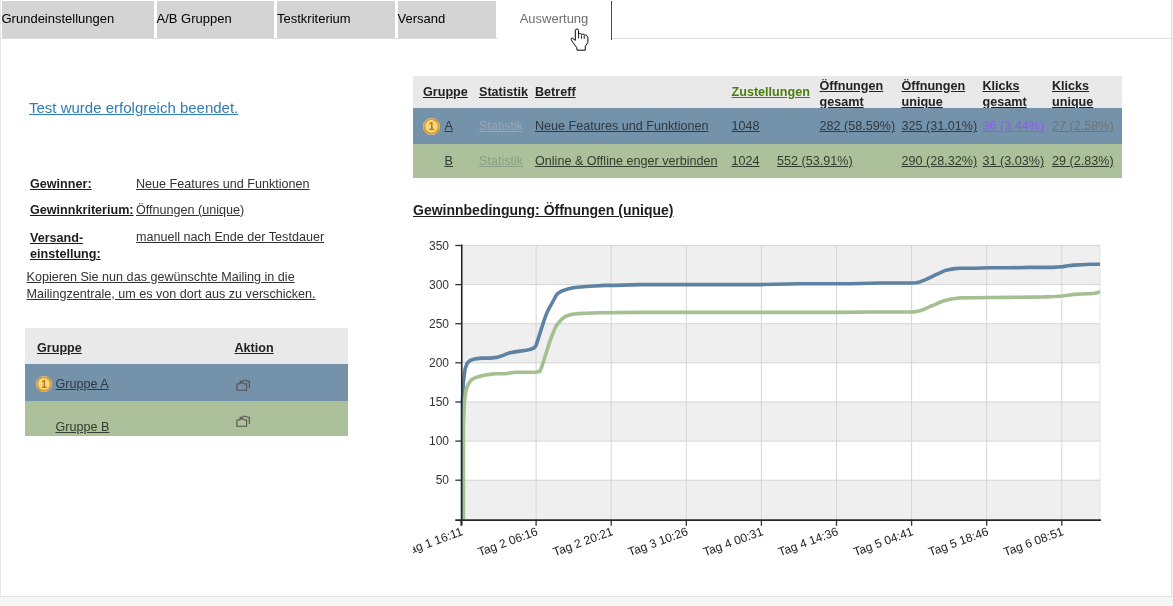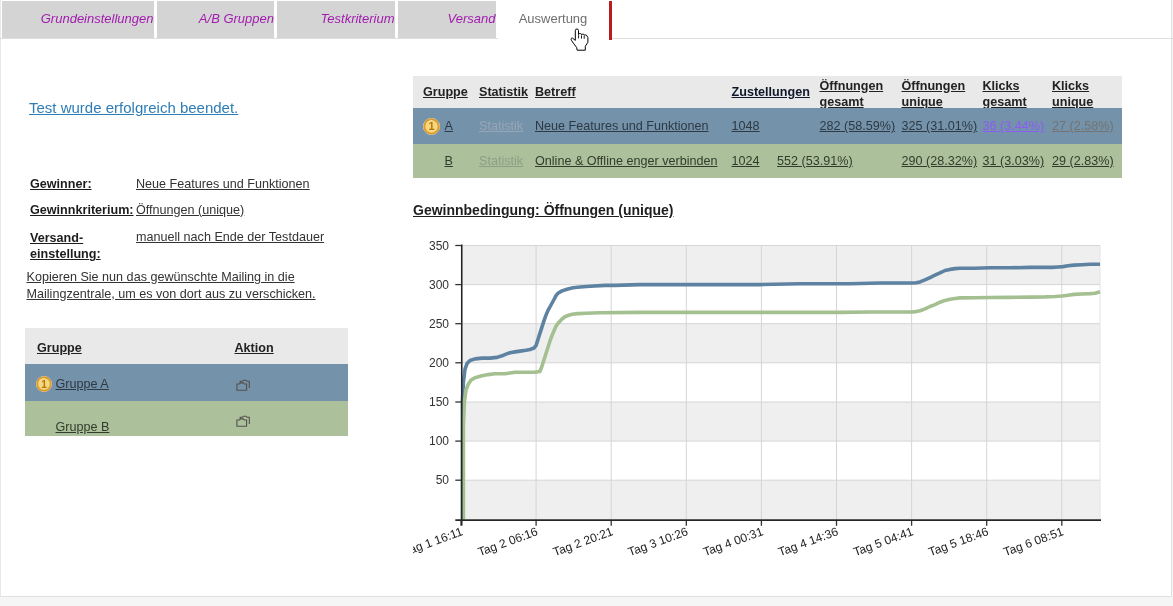--- a/index.html
+++ b/index.html
@@ -1,19 +1,19 @@
 <!DOCTYPE html>
 <html><head><meta charset="utf-8"><style>
 * { margin:0; padding:0; box-sizing:border-box; }
 html,body { width:1173px; height:606px; background:#f5f5f5; font-family:"Liberation Sans",sans-serif; overflow:hidden; }
 .abs { position:absolute;text-decoration:underline; }
 #panel { position:absolute; left:0; top:0; width:1172px; height:597px; background:#fff; border-left:1px solid #e8e8e8; border-right:1px solid #e0e0e0; border-bottom:1px solid #e0e0e0; }
-.tab { position:absolute; top:1px; height:37px; background:#d4d4d4; color:#a21caf; font-size:13px; line-height:36px; text-align:right;font-style:italic; }
+.tab { position:absolute; top:1px; height:37px; background:#d4d4d4; color:#000000; font-size:13px; line-height:36px; text-align:left; }
 #underline { position:absolute; left:0; top:38px; width:1173px; height:1px; background:#dedede; }
-#activetab { position:absolute; left:497.5px; top:1px; width:114px; height:39px; background:#fff; border-right:3px solid #b91c1c; color:#6e6e6e; font-size:13px; line-height:36px; text-align:center; }
+#activetab { position:absolute; left:497.5px; top:1px; width:114px; height:39px; background:#fff; border-right:1px solid #b91c1c; color:#6e6e6e; font-size:13px; line-height:36px; text-align:center; }
 .b { font-weight:bold; }
 .t13 { font-size:12.6px; color:#333; }
 </style></head>
 <body>
 <div id="panel"></div>
 <div id="underline"></div>
 <div class="tab" style="left:1.5px;width:152px">Grundeinstellungen</div>
 <div class="tab" style="left:156.5px;width:117.5px">A/B Gruppen</div>
 <div class="tab" style="left:277px;width:117.5px">Testkriterium</div>
 <div class="tab" style="left:397.5px;width:98px">Versand</div>
@@ -52,21 +52,21 @@
 <div class="abs t13" style="left:55.5px;top:410px;line-height:35.1px;color:#323c2c">Gruppe B</div>
 <svg style="position:absolute;left:235.5px;top:414.5px" width="14" height="13" viewBox="0 0 14 13">
     <path d="M4.2 4.5 V2.3 H6.4 L7.4 1.2 H10.1 L11.1 2.3 H13.3 V8.9" fill="none" stroke="#53504b" stroke-width="1.1" stroke-linejoin="miter"></path>
     <path d="M0.9 11.2 V5 H3.4 L4.4 3.9 H7.3 L8.3 5 H10.6 V11.2 Z" fill="#acc19b" stroke="#53504b" stroke-width="1.1" stroke-linejoin="miter"></path>
   </svg>
 
 <div class="abs" style="left:413px;top:76px;width:709px;height:32px;background:#e9e9e9"></div>
 <div class="abs t13 b" style="left:423px;top:76px;line-height:32px;color:#222">Gruppe</div>
 <div class="abs t13 b" style="left:479px;top:76px;line-height:32px;color:#222">Statistik</div>
 <div class="abs t13 b" style="left:535px;top:76px;line-height:32px;color:#222">Betreff</div>
-<div class="abs t13 b" style="left:731.5px;top:76px;line-height:32px;color:#0f172a">Zustellungen</div>
+<div class="abs t13 b" style="left:731.5px;top:76px;line-height:32px;color:#4d7c0f">Zustellungen</div>
 <div class="abs t13 b" style="left:819.5px;top:77.5px;line-height:16.2px;color:#222">Öffnungen<br>gesamt</div>
 <div class="abs t13 b" style="left:901.5px;top:77.5px;line-height:16.2px;color:#222">Öffnungen<br>unique</div>
 <div class="abs t13 b" style="left:982.5px;top:77.5px;line-height:16.2px;color:#222">Klicks<br>gesamt</div>
 <div class="abs t13 b" style="left:1052px;top:77.5px;line-height:16.2px;color:#222">Klicks<br>unique</div>
 
 <div class="abs" style="left:413px;top:108px;width:709px;height:36px;background:#7492a9"></div>
 <svg style="position:absolute;left:422.5px;top:117.8px" width="17" height="17" viewBox="0 0 16 16">
     <circle cx="8" cy="8" r="7.6" fill="none" stroke="#ffffff" stroke-width="0.9" opacity="0.75"></circle>
     <circle cx="8" cy="8" r="6.8" fill="#f5d77e" stroke="#dd9b2e" stroke-width="1.9"></circle>
     <path d="M2.8 6.3 A5.4 5.4 0 0 1 10.2 2.7 A6.8 6.8 0 0 0 2.8 6.3Z" fill="#fdf3cf"></path>

